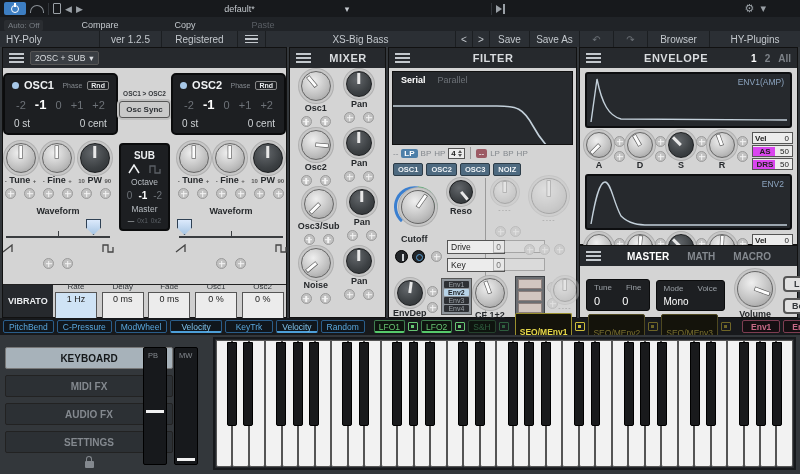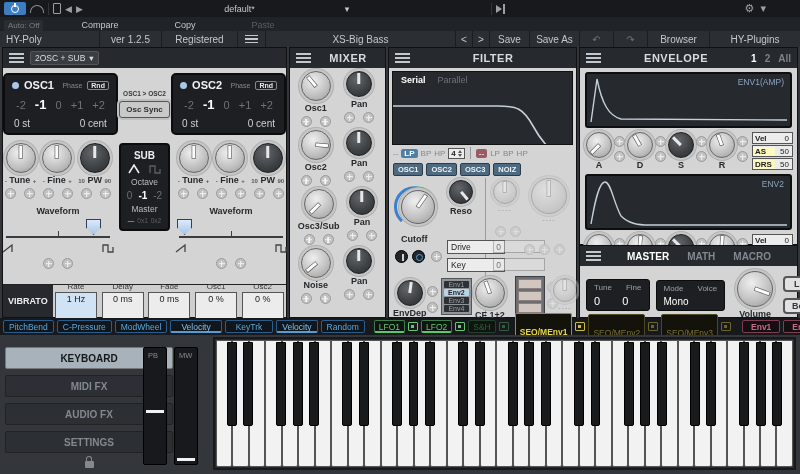--- a/index.html
+++ b/index.html
@@ -133,21 +133,21 @@
 
   
   .envdisp{position:relative;margin:4px 5px 0;height:56px;background:#26292d;border:2px solid #0d0e10;border-radius:3px;}
   .envdisp .nm{position:absolute;right:6px;top:3px;font-size:8.5px;color:#8ca4bf;}
   .adsrrow{display:flex;align-items:flex-start;padding:4px 4px 0 6px;gap:2px;}
   .adsrrow .kcol{flex:1;}
   .stk{display:flex;flex-direction:column;gap:4px;margin-top:4px;}
   .valcol{display:flex;flex-direction:column;gap:1px;width:52px;margin-left:2px;}
   .valrow{display:flex;border:1px solid #555;background:#ececec;height:12px;font-size:8px;align-items:center;}
   .valrow .l{width:22px;text-align:left;padding-left:2px;font-weight:bold;color:#222;}
-  .valrow .l.bl{background:#fef9c3;}
+  .valrow .l.bl{background:#d946ef;text-align:center;}
   .valrow .v{margin-left:auto;padding-right:3px;color:#222;}
 
   
   .mtabs{display:flex;gap:18px;flex:1;justify-content:center;font-size:10px;color:#84898f;font-weight:bold;}
   .mtabs .sel{color:#fff;}
   .mbody{display:flex;align-items:center;gap:6px;padding:5px 6px;}
   .dkbox{background:#1d1f22;border:1px solid #0b0c0d;border-radius:3px;color:#9aa0a6;font-size:8px;padding:3px 7px;display:flex;flex-direction:column;gap:3px;}
   .dkbox .lr{display:flex;gap:14px;}
   .dkbox .vr{display:flex;gap:22px;color:#fff;font-size:11px;}
   .dkbox .monoval{color:#fff;font-size:10px;}

